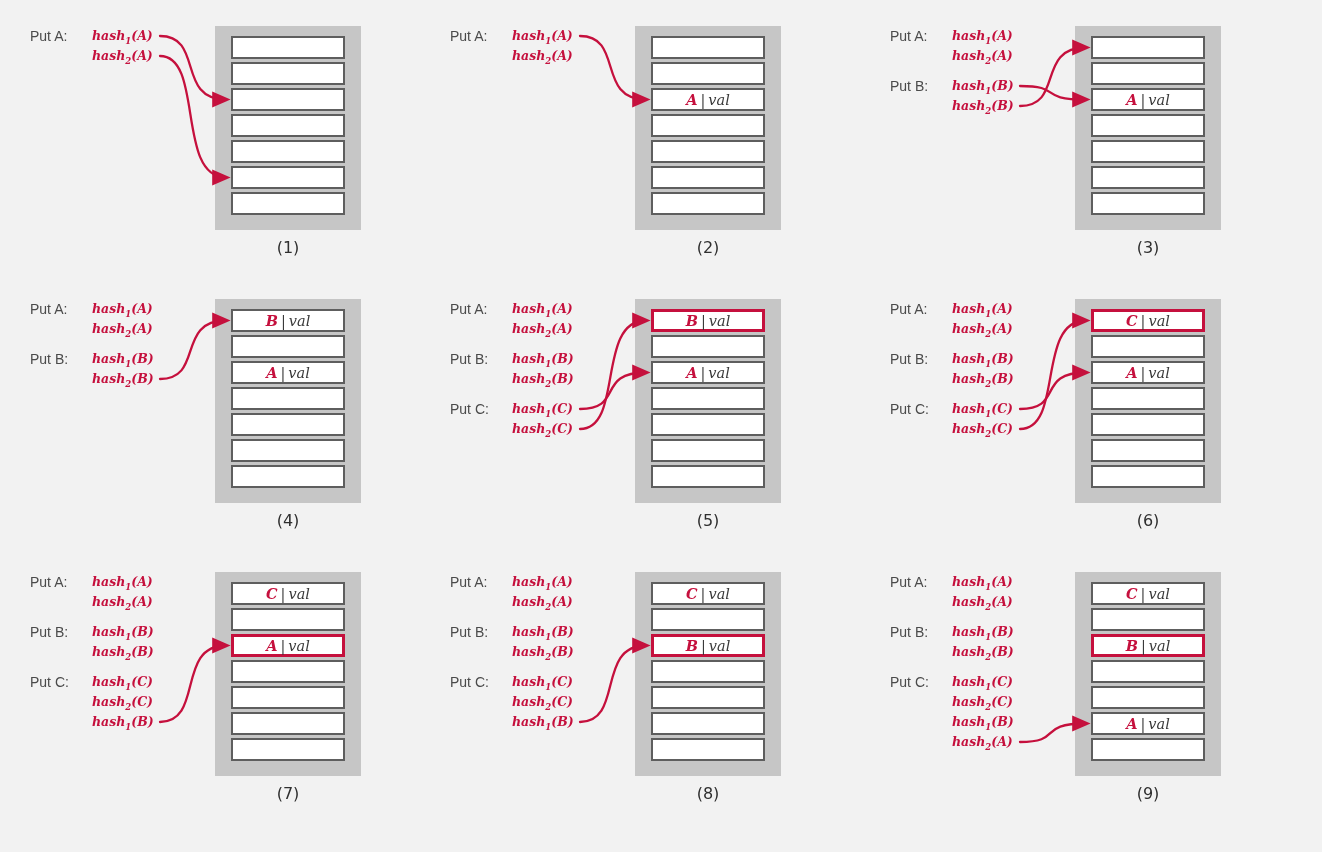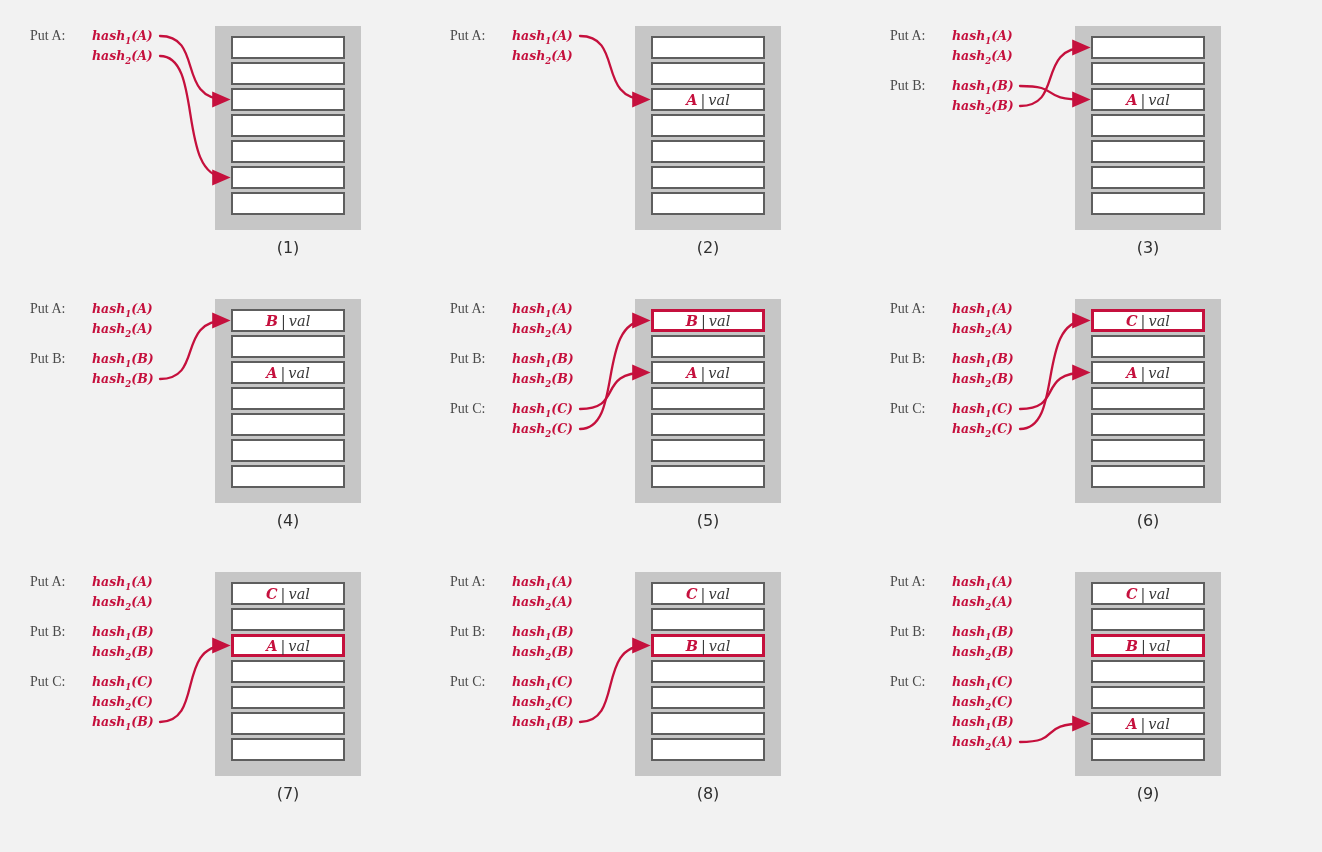--- a/index.html
+++ b/index.html
@@ -4,21 +4,21 @@
 <style>
   :root{
     --red:#c5103d; --page-bg:#f2f2f2; --table-bg:#c6c6c6; --slot-border:#5e5e5e;
     --label-gray:#4a4a4a; --value-gray:#3a3a3a; --caption-color:#2f2f2f;
   }
   html,body{margin:0;padding:0}
   body{width:1322px;height:852px;background:var(--page-bg);
        font-family:"DejaVu Sans",sans-serif;position:relative;overflow:hidden}
   #figure{position:relative;width:1322px;height:852px}
   .panel{position:absolute}
-  .put{position:absolute;font-family:Liberation Serif, serif;font-size:14px;
+  .put{position:absolute;font-family:Liberation Sans, sans-serif;font-size:14px;
        color:var(--label-gray);white-space:pre;line-height:20px}
   .hash{position:absolute;font-family:"DejaVu Serif",serif;font-style:italic;font-weight:bold;
         font-size:12.5px;color:var(--red);line-height:20px;white-space:nowrap}
   .hash sub{font-size:8.5px;line-height:0;font-style:italic}
   .table{position:absolute;background:var(--table-bg)}
   .slot{position:absolute;background:#ffffff;border:2px solid var(--slot-border);
         box-sizing:border-box;display:flex;align-items:center;justify-content:center;
         font-family:"DejaVu Serif",serif;font-size:14.5px}
   .slot.hl{border:3px solid var(--red)}
   .skey{color:var(--red);font-weight:bold;font-style:italic}

